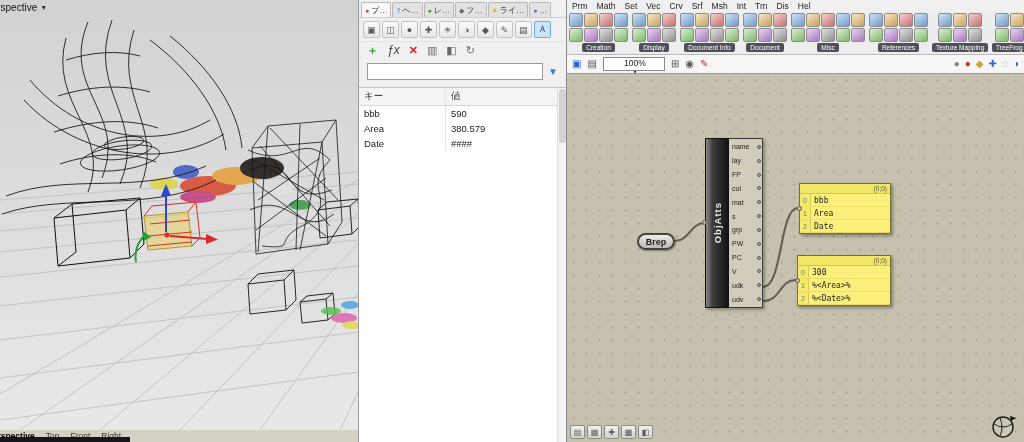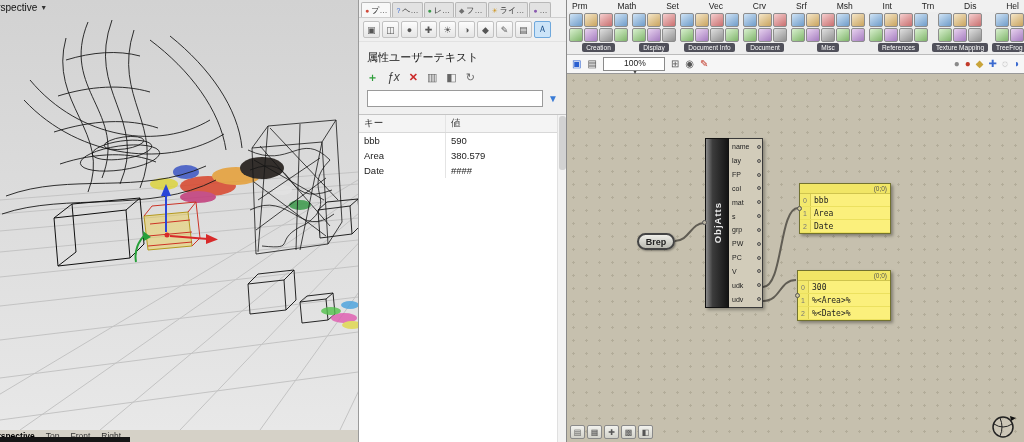--- a/index.html
+++ b/index.html
@@ -58,21 +58,21 @@
   .t-row { display:flex; font-size:9.5px; color:#222; }
   .t-row > div { padding:2px 5px; }
   .pscroll { position:absolute; right:0; top:0; bottom:0; width:9px; background:#f3f3f3;
              border-left:1px solid #e0e0e0; }
   .pthumb { position:absolute; top:1px; left:1px; width:7px; height:54px; background:#d2d2d2; border-radius:3px; }
 
   
   #gh { position:absolute; left:566px; top:0; width:458px; height:442px; background:#f0f0f0;
         border-left:1px solid #8a8a8a; }
   .gh-menu { display:flex; gap:9px; align-items:center; height:12px; padding:1px 5px;
-             font-size:8.5px; color:#222;justify-content:space-between; }
+             font-size:8.5px; color:#222; }
   .gh-toolbar { display:flex; gap:4px; align-items:flex-start; padding:1px 2px 2px 2px;
                 height:43px; background:#ededed; border-bottom:1px solid #bbb; }
   .gh-group { display:flex; flex-direction:column; align-items:center; gap:1px; }
   .tiles { display:grid; grid-auto-flow:column; grid-template-rows:repeat(2,14px); gap:1px; }
   .tile { width:14px; height:14px; border:1px solid #8d8d8d; border-radius:2px; }
   .tile:nth-child(6n+1){background:linear-gradient(145deg,#cfe3f5,#6f9cc9);}
   .tile:nth-child(6n+2){background:linear-gradient(145deg,#d9f0cf,#7fb56a);}
   .tile:nth-child(6n+3){background:linear-gradient(145deg,#f5e6c8,#c9a45f);}
   .tile:nth-child(6n+4){background:linear-gradient(145deg,#e8d3ef,#a57cc0);}
   .tile:nth-child(6n+5){background:linear-gradient(145deg,#f5cfcf,#c96f6f);}
@@ -110,21 +110,21 @@
              display:flex; flex-direction:column; padding:1px 0; }
   .oa-row { flex:1; display:flex; align-items:center; justify-content:space-between;
             font-size:7px; color:#222; padding:0 1px 0 3px; }
   .grip { width:4px; height:4px; border-radius:50%; background:#b8b2a0; border:1px solid #555; flex:none; }
   .oa-in { position:absolute; left:-3px; top:50%; margin-top:-3px; width:5px; height:5px;
            border-radius:50%; background:#b8b2a0; border:1px solid #555; }
 
   .gh-panel { position:absolute; background:#fbf07c; border:1px solid #72722f;
               box-shadow:2px 2px 3px rgba(0,0,0,.35); }
   #panelA { left:232px; top:109px; width:92px; }
-  #panelB { left:230px; top:196px; width:94px; }
+  #panelB { left:230px; top:181px; width:94px; }
   .gp-hdr { height:10px; background:#f1e666; border-bottom:1px solid #cfc44e; font-size:6.5px;
             color:#555; text-align:right; padding:0 3px; line-height:10px; }
   .gp-line { display:flex; height:13px; align-items:stretch; border-bottom:1px solid #ece15f; }
   .gp-idx { width:11px; background:#f3e96d; border-right:1px solid #d8cd52; color:#777; font-size:7px;
             display:flex; align-items:center; justify-content:center; }
   .gp-txt { display:flex; align-items:center; padding-left:3px; font-size:8px;
             font-family:"DejaVu Sans Mono", monospace; color:#222; }
   .gp-in { position:absolute; left:-3px; top:50%; margin-top:-3px; width:5px; height:5px;
            border-radius:50%; background:#cfc79a; border:1px solid #555; }
 
@@ -286,21 +286,20 @@
     <span class="sq ico-green">●</span>
     <span class="sq ico-blue">✚</span>
     <span class="sq ico-amber">☀</span>
     <span class="sq">◑</span>
     <span class="sq ico-purple">◆</span>
     <span class="sq">✎</span>
     <span class="sq">▤</span>
     <span class="sq active">Ａ</span>
   </div>
 
-  <div class="panel-title">属性ユーザーテキスト</div>
 
   <div class="ptoolbar">
     <span class="pt pt-add">＋</span>
     <span class="pt pt-fx">ƒx</span>
     <span class="pt pt-del">✕</span>
     <span class="pt pt-gray">▥</span>
     <span class="pt pt-gray">◧</span>
     <span class="pt pt-gray">↻</span>
   </div>
 

